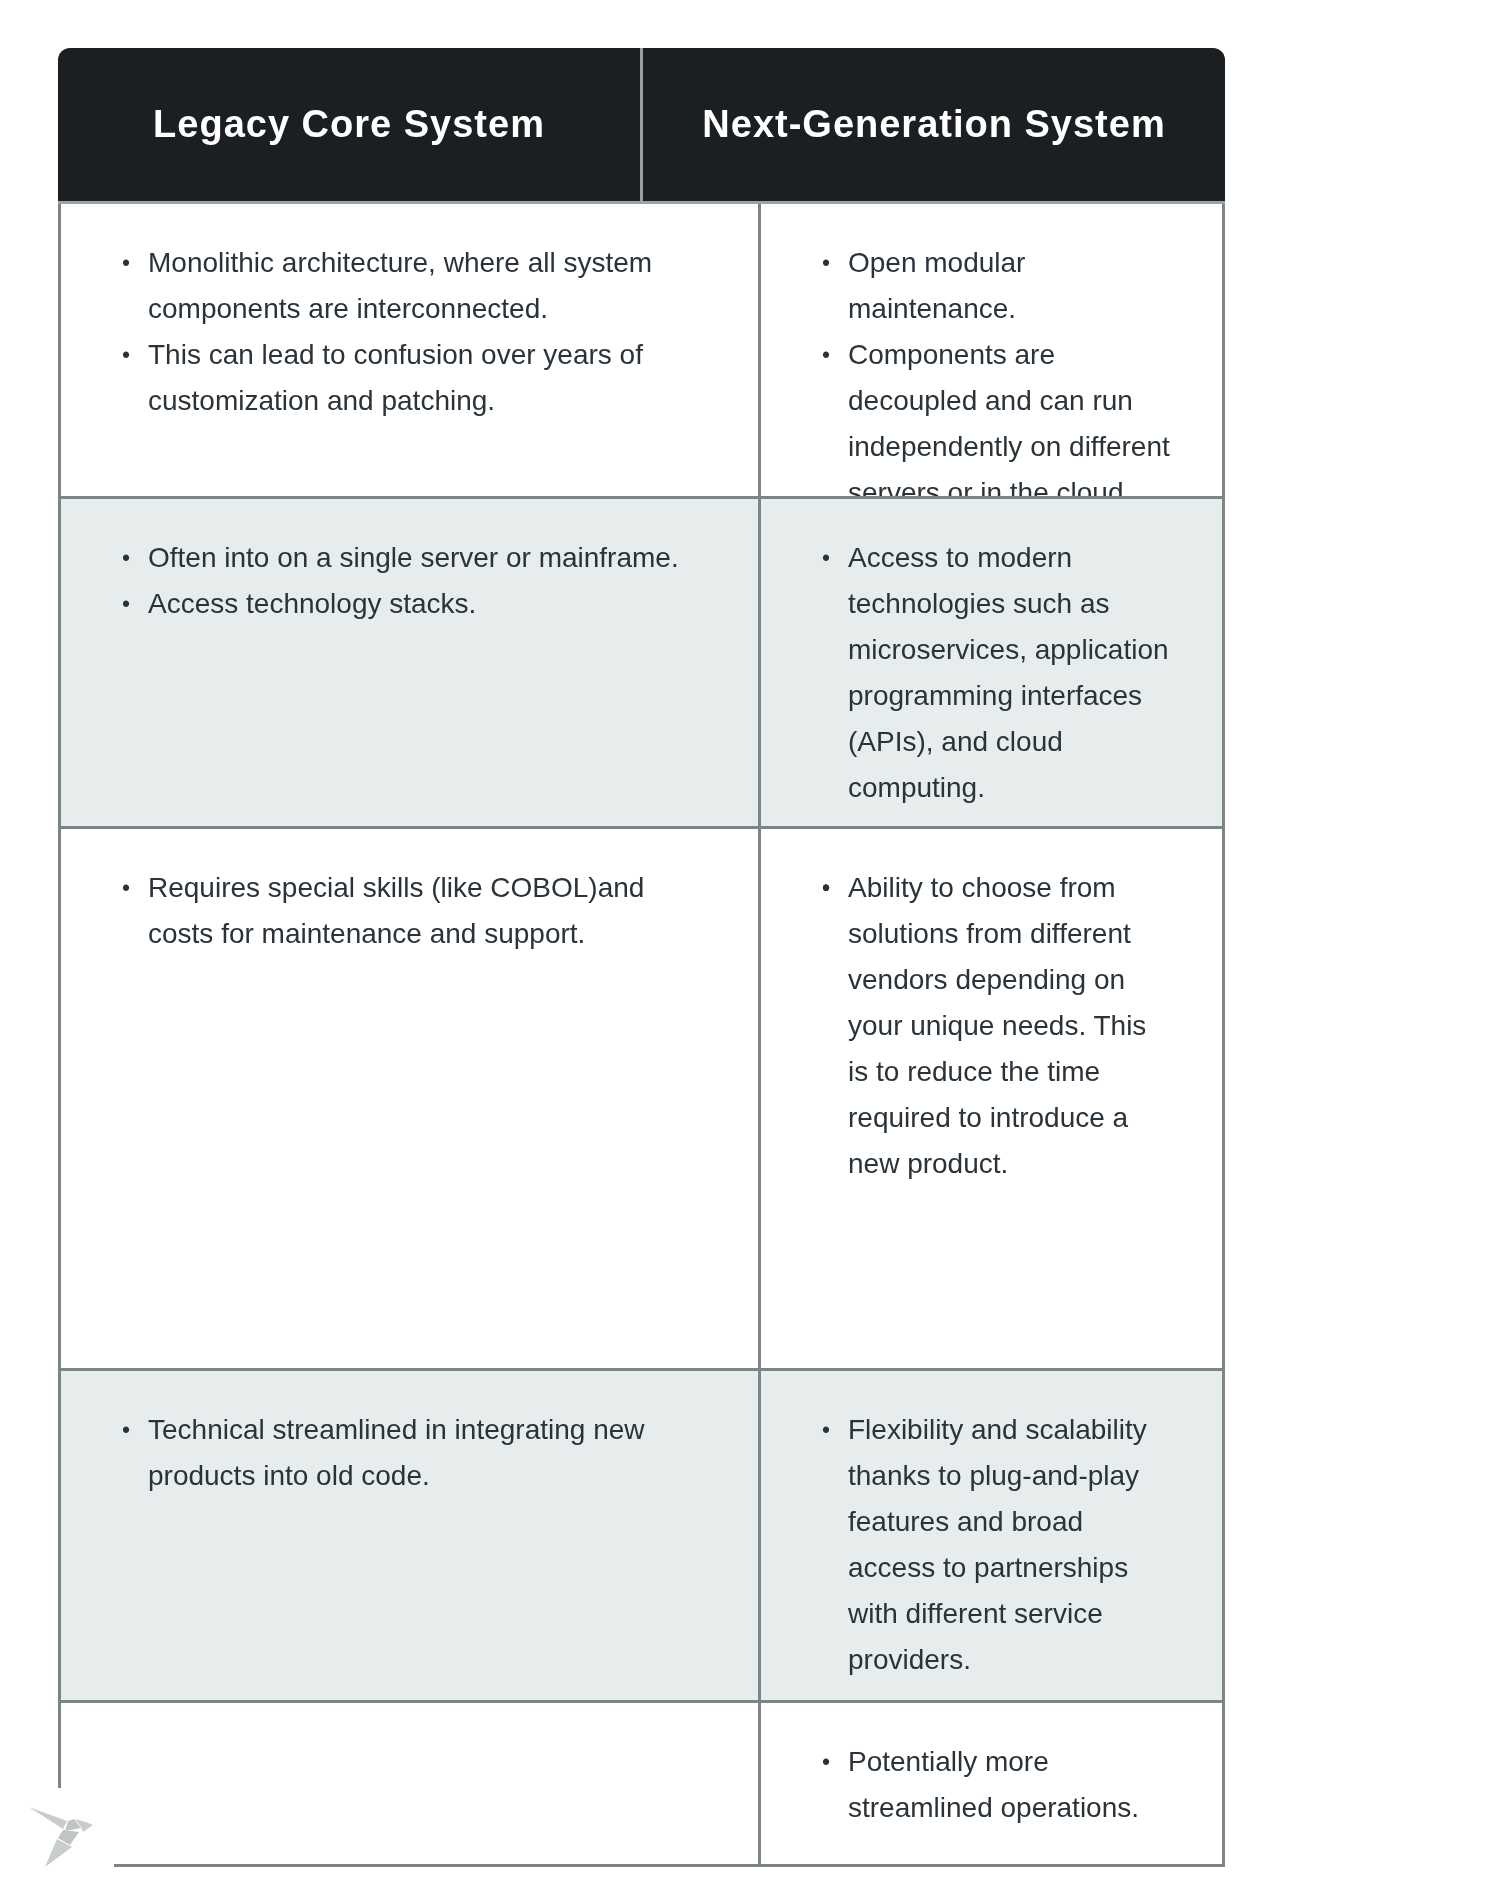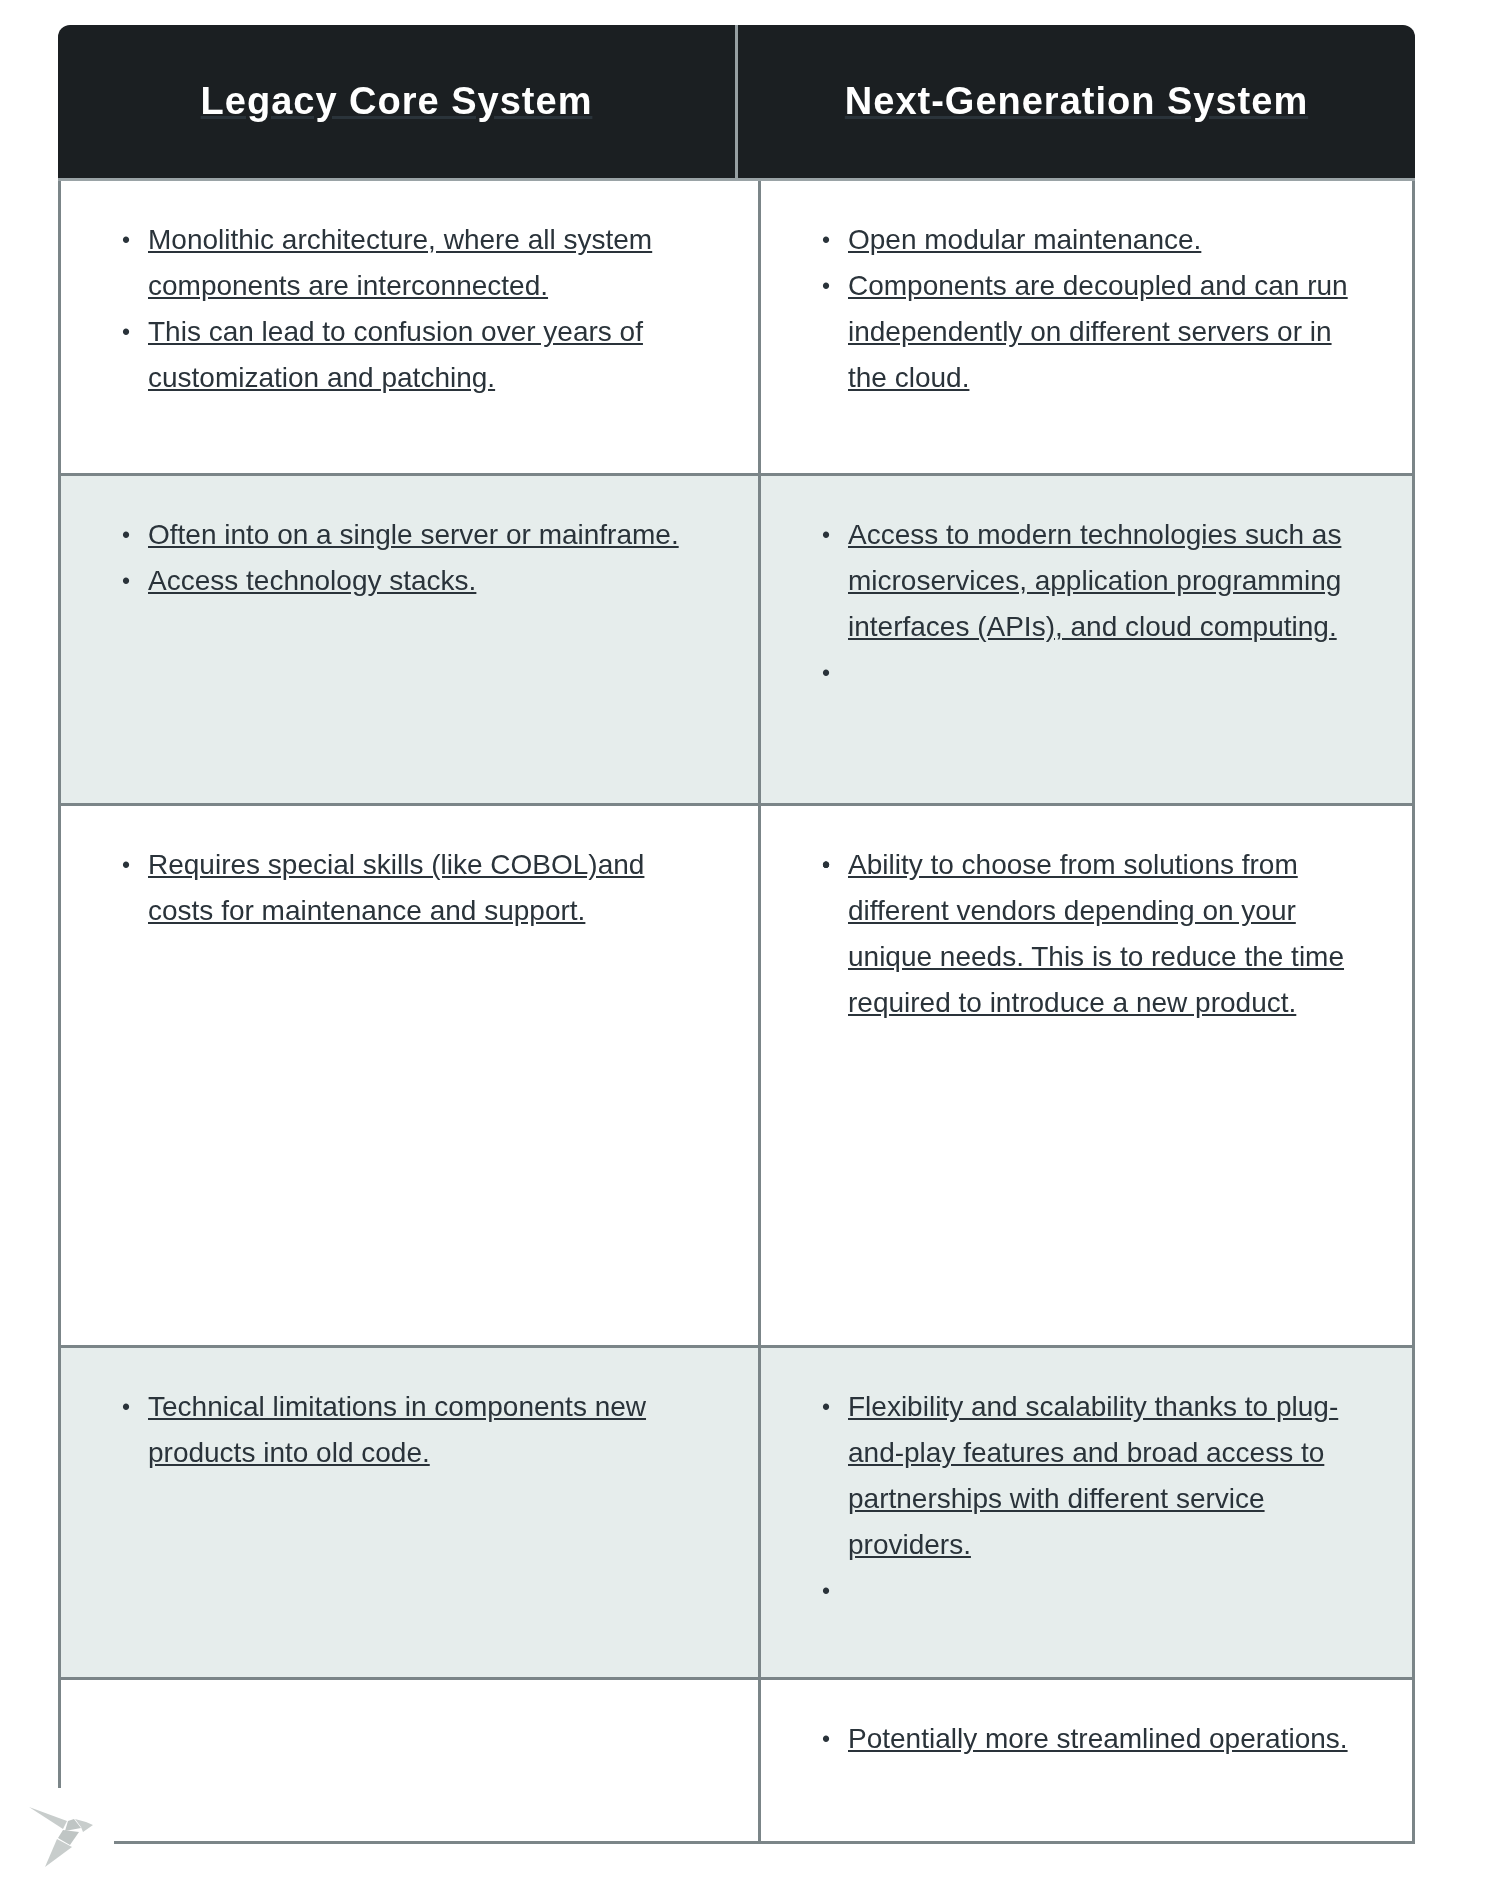--- a/index.html
+++ b/index.html
@@ -19,23 +19,22 @@
     background:var(--page-bg);
     font-family:"Liberation Sans","DejaVu Sans",sans-serif;
     color:var(--text);
     position:relative;
     overflow:hidden;
   }
   .canvas{position:absolute;inset:0;}
 
   .comparison-table{
     position:absolute;
-    left:58px; top:25px;
-    width:1357px;
-    text-decoration:underline;
+    left:58px; top:48px;
+    width:1167px;
   }
 
   
   .thead{
     display:flex;
     height:156px;
     background:var(--header-bg);
     border-radius:12px 12px 0 0;
     border-bottom:3px solid var(--header-underline);
   }
@@ -175,21 +174,21 @@
       <ul class="bullets">
               <li><span class="dot">•</span></li>
               <li><span class="dot">•</span></li>
               <li><span class="dot">•</span><span>Ability to choose from solutions from different vendors depending on your unique needs. This is to reduce the time required to introduce a new product.</span></li>
             </ul>
     </div>
   </div>
         <div class="trow shaded">
     <div class="cell left">
       <ul class="bullets">
-              <li><span class="dot">•</span><span>Technical limitations in components new products into old code.</span></li>
+              <li><span class="dot">•</span><span>Technical streamlined in integrating new products into old code.</span></li>
             </ul>
     </div>
     <div class="cell right">
       <ul class="bullets">
               <li><span class="dot">•</span><span>Flexibility and scalability thanks to plug-and-play features and broad access to partnerships with different service providers.</span></li>
               <li><span class="dot">•</span></li>
             </ul>
     </div>
   </div>
         <div class="trow">

